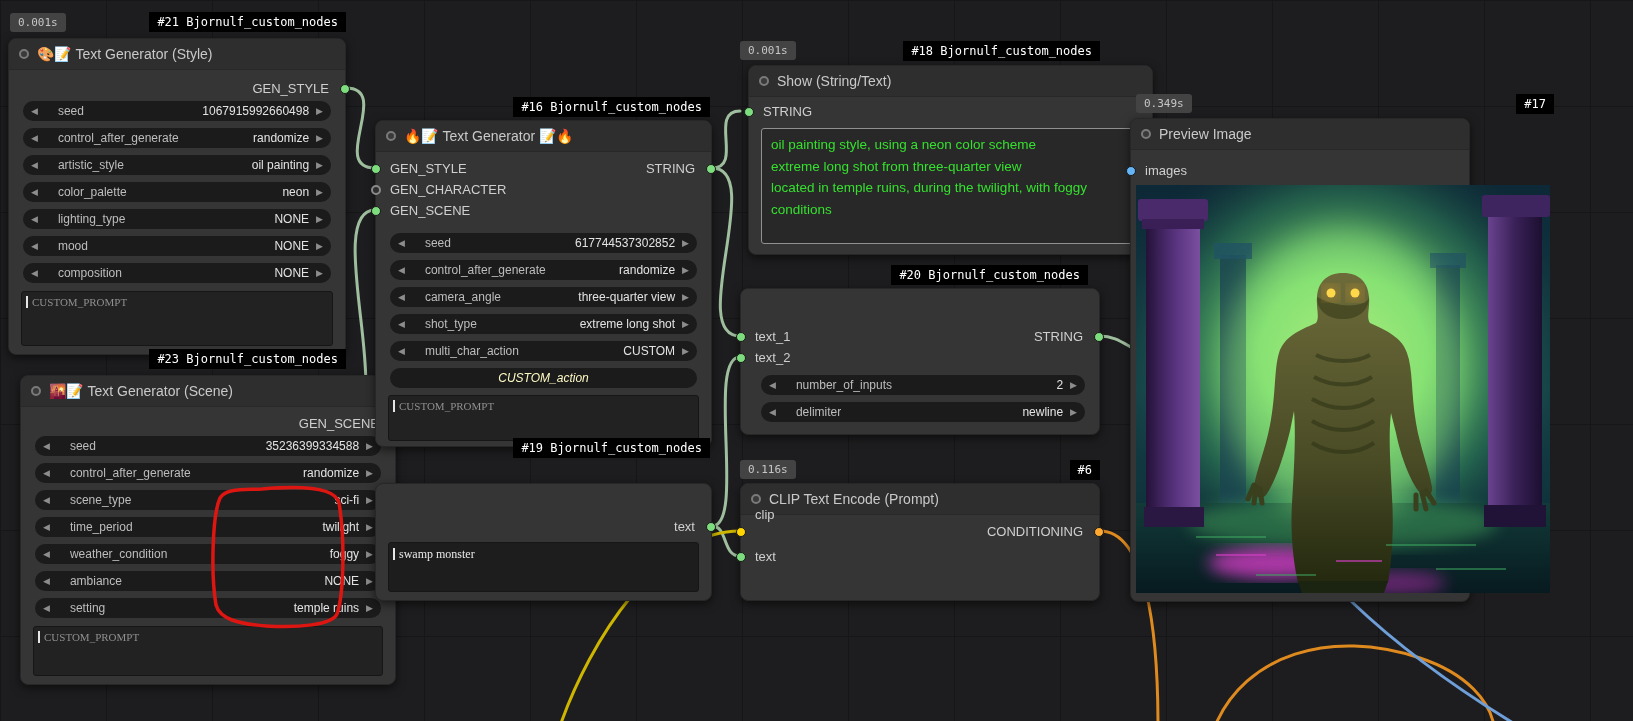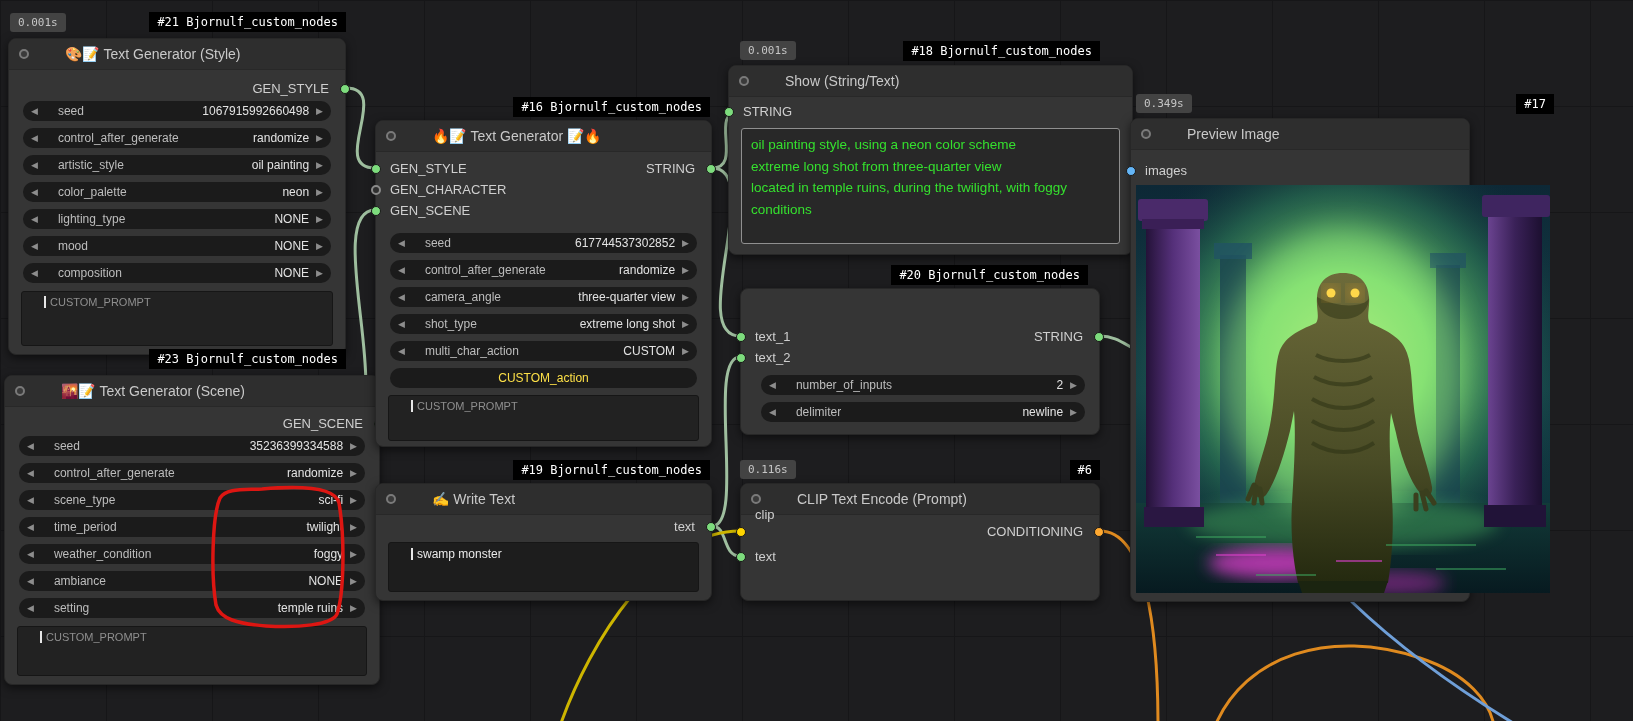--- a/index.html
+++ b/index.html
@@ -17,40 +17,40 @@
   .node{
     position:absolute;z-index:2;background:#353535;border:1px solid #272727;
     border-radius:8px;box-shadow:0 3px 10px rgba(0,0,0,.55);box-sizing:border-box;
   }
   .nheader{
     height:30px;background:#2e2e2e;border-radius:7px 7px 0 0;border-bottom:1px solid #282828;
     display:flex;align-items:center;gap:8px;padding:0 10px;
     color:#c9c9c9;font-size:14px;white-space:nowrap;overflow:hidden;
   }
   .ndot{width:10px;height:10px;border-radius:50%;border:2px solid #7a7a7a;background:#3a3a3a;box-sizing:border-box;flex:0 0 auto;}
-  .ntitle{overflow:hidden;text-overflow:ellipsis;margin-left:28px;}
+  .ntitle{overflow:hidden;text-overflow:ellipsis;}
   .dot{position:absolute;width:10px;height:10px;border-radius:50%;box-sizing:border-box;border:1px solid #191919;z-index:3;}
   .in-dot{left:-5px;} .out-dot{right:-5px;}
   .green{background:#7ddc7d;} .yellow{background:#ffd500;} .orange{background:#ffa931;}
   .blue{background:#64b5f6;}
   .hollow{background:#2e2e2e;border:2px solid #8a8a8a;}
   .in-label{position:absolute;left:14px;font-size:13px;color:#cfcfcf;height:18px;line-height:18px;}
   .out-label{position:absolute;right:16px;font-size:13px;color:#cfcfcf;height:18px;line-height:18px;}
   .widget{
     position:absolute;left:14px;right:14px;height:20px;background:#1b1b1b;border-radius:10px;
     display:flex;align-items:center;padding:0 8px;font-size:12px;color:#bdbdbd;box-sizing:border-box;
   }
   .wa{color:#8d8d8d;font-size:9px;line-height:1;flex:0 0 auto;}
   .wl{margin-left:20px;overflow:hidden;white-space:nowrap;}
   .wv{margin-left:auto;margin-right:7px;color:#e3e3e3;white-space:nowrap;}
-  .wc{margin:0 auto;color:#fde047;}
+  .wc{margin:0 auto;color:#fef9c3;font-style:italic;}
   .tarea{
     position:absolute;background:#222222;border:1px solid #161616;border-radius:3px;
-    font-family:Liberation Sans, sans-serif;font-size:11px;color:#8f8f8f;
-    padding:4px 22px;overflow:hidden;box-sizing:border-box;
+    font-family:Liberation Serif, serif;font-size:11px;color:#8f8f8f;
+    padding:4px 4px;overflow:hidden;box-sizing:border-box;
   }
   .tarea.light{color:#e9e9e9;font-size:12px;background:#1d1d1d;}
   .caret{display:inline-block;width:2px;height:12px;background:#e6e6e6;vertical-align:-2px;margin-right:4px;}
   .showbox{
     position:absolute;background:#282828;border:1px solid #909090;border-radius:3px;
     font-size:13.5px;line-height:1.6;padding:5px 9px;white-space:pre-wrap;box-sizing:border-box;overflow:hidden;
   }
   .badge-order{
     position:absolute;z-index:4;background:#000;color:#fff;border-radius:0;
     font-family:"DejaVu Sans Mono", monospace;font-size:12px;padding:3px 8px;white-space:nowrap;
@@ -80,21 +80,21 @@
       <path d="M1215,726 C1245,655 1330,628 1420,658 C1468,674 1490,702 1494,726" stroke="#df8a1f"></path>
       <path d="M1088,124 C1108,134 1112,158 1125,170" stroke="#6f9fd8"></path>
       <path d="M1352,602 C1402,650 1462,692 1518,726" stroke="#6f9fd8"></path>
     </g>
   </svg>
 
   <span class="badge-time" style="left:10px;top:13px">0.001s</span>
   <span class="badge-order" style="right:1287px;top:12px">#21 Bjornulf_custom_nodes</span>
   <span class="badge-order" style="right:1287px;top:349px">#23 Bjornulf_custom_nodes</span>
   <span class="badge-order" style="right:923px;top:97px">#16 Bjornulf_custom_nodes</span>
-  <span class="badge-order" style="right:923px;top:460px">#19 Bjornulf_custom_nodes</span>
+  <span class="badge-order" style="right:923px;top:438px">#19 Bjornulf_custom_nodes</span>
   <span class="badge-time" style="left:740px;top:41px">0.001s</span>
   <span class="badge-order" style="right:533px;top:41px">#18 Bjornulf_custom_nodes</span>
   <span class="badge-order" style="right:545px;top:265px">#20 Bjornulf_custom_nodes</span>
   <span class="badge-time" style="left:740px;top:460px">0.116s</span>
   <span class="badge-order" style="right:533px;top:460px">#6</span>
   <span class="badge-time" style="left:1136px;top:94px">0.349s</span>
   <span class="badge-order" style="right:79px;top:94px">#17</span>
 
   <div class="node" style="left:8px;top:38px;width:338px;height:317px">
     <div class="nheader">
@@ -143,21 +143,21 @@
     <div class="widget" style="top:224px">
         <span class="wa">◀</span>
         <span class="wl">composition</span>
         <span class="wv">NONE</span>
         <span class="wa">▶</span>
       </div>
 
     <div class="tarea" style="left:12px;right:12px;top:252px;height:55px"><span class="caret"></span><span>CUSTOM_PROMPT</span></div>
   </div>
 
-  <div class="node" style="left:4px;top:375px;width:376px;height:310px">
+  <div class="node" style="left:20px;top:375px;width:376px;height:310px">
     <div class="nheader">
       <span class="ndot"></span>
       <span class="ntitle">🌇📝 Text Generator (Scene)</span>
     </div>
     <span class="out-label" style="top:39px">GEN_SCENE</span>
     <span class="dot out-dot green" style="top:43px"></span>
 
     <div class="widget" style="top:60px">
         <span class="wa">◀</span>
         <span class="wl">seed</span>
@@ -249,30 +249,26 @@
         <span class="wa">▶</span>
       </div>
     <div class="widget" style="top:247px">
         <span class="wc">CUSTOM_action</span>
       </div>
 
     <div class="tarea" style="left:12px;right:12px;top:274px;height:46px"><span class="caret"></span><span>CUSTOM_PROMPT</span></div>
   </div>
 
   <div class="node" style="left:375px;top:483px;width:337px;height:118px">
-    <div class="nheader">
-      <span class="ndot"></span>
-      <span class="ntitle">✍️ Write Text</span>
-    </div>
     <span class="out-label" style="top:34px">text</span>
     <span class="dot out-dot green" style="top:38px"></span>
     <div class="tarea light" style="left:12px;right:12px;top:58px;height:50px"><span class="caret"></span><span>swamp monster</span></div>
   </div>
 
-  <div class="node" style="left:728px;top:65px;width:405px;height:190px">
+  <div class="node" style="left:748px;top:65px;width:405px;height:190px">
     <div class="nheader">
       <span class="ndot"></span>
       <span class="ntitle">Show (String/Text)</span>
     </div>
     <span class="dot in-dot green" style="top:41px"></span>
     <span class="in-label" style="top:37px">STRING</span>
     <div class="showbox" style="left:12px;right:12px;top:62px;height:116px;color:#35e02e">oil painting style, using a neon color scheme
 extreme long shot from three-quarter view
 located in temple ruins, during the twilight, with foggy conditions</div>
   </div>

